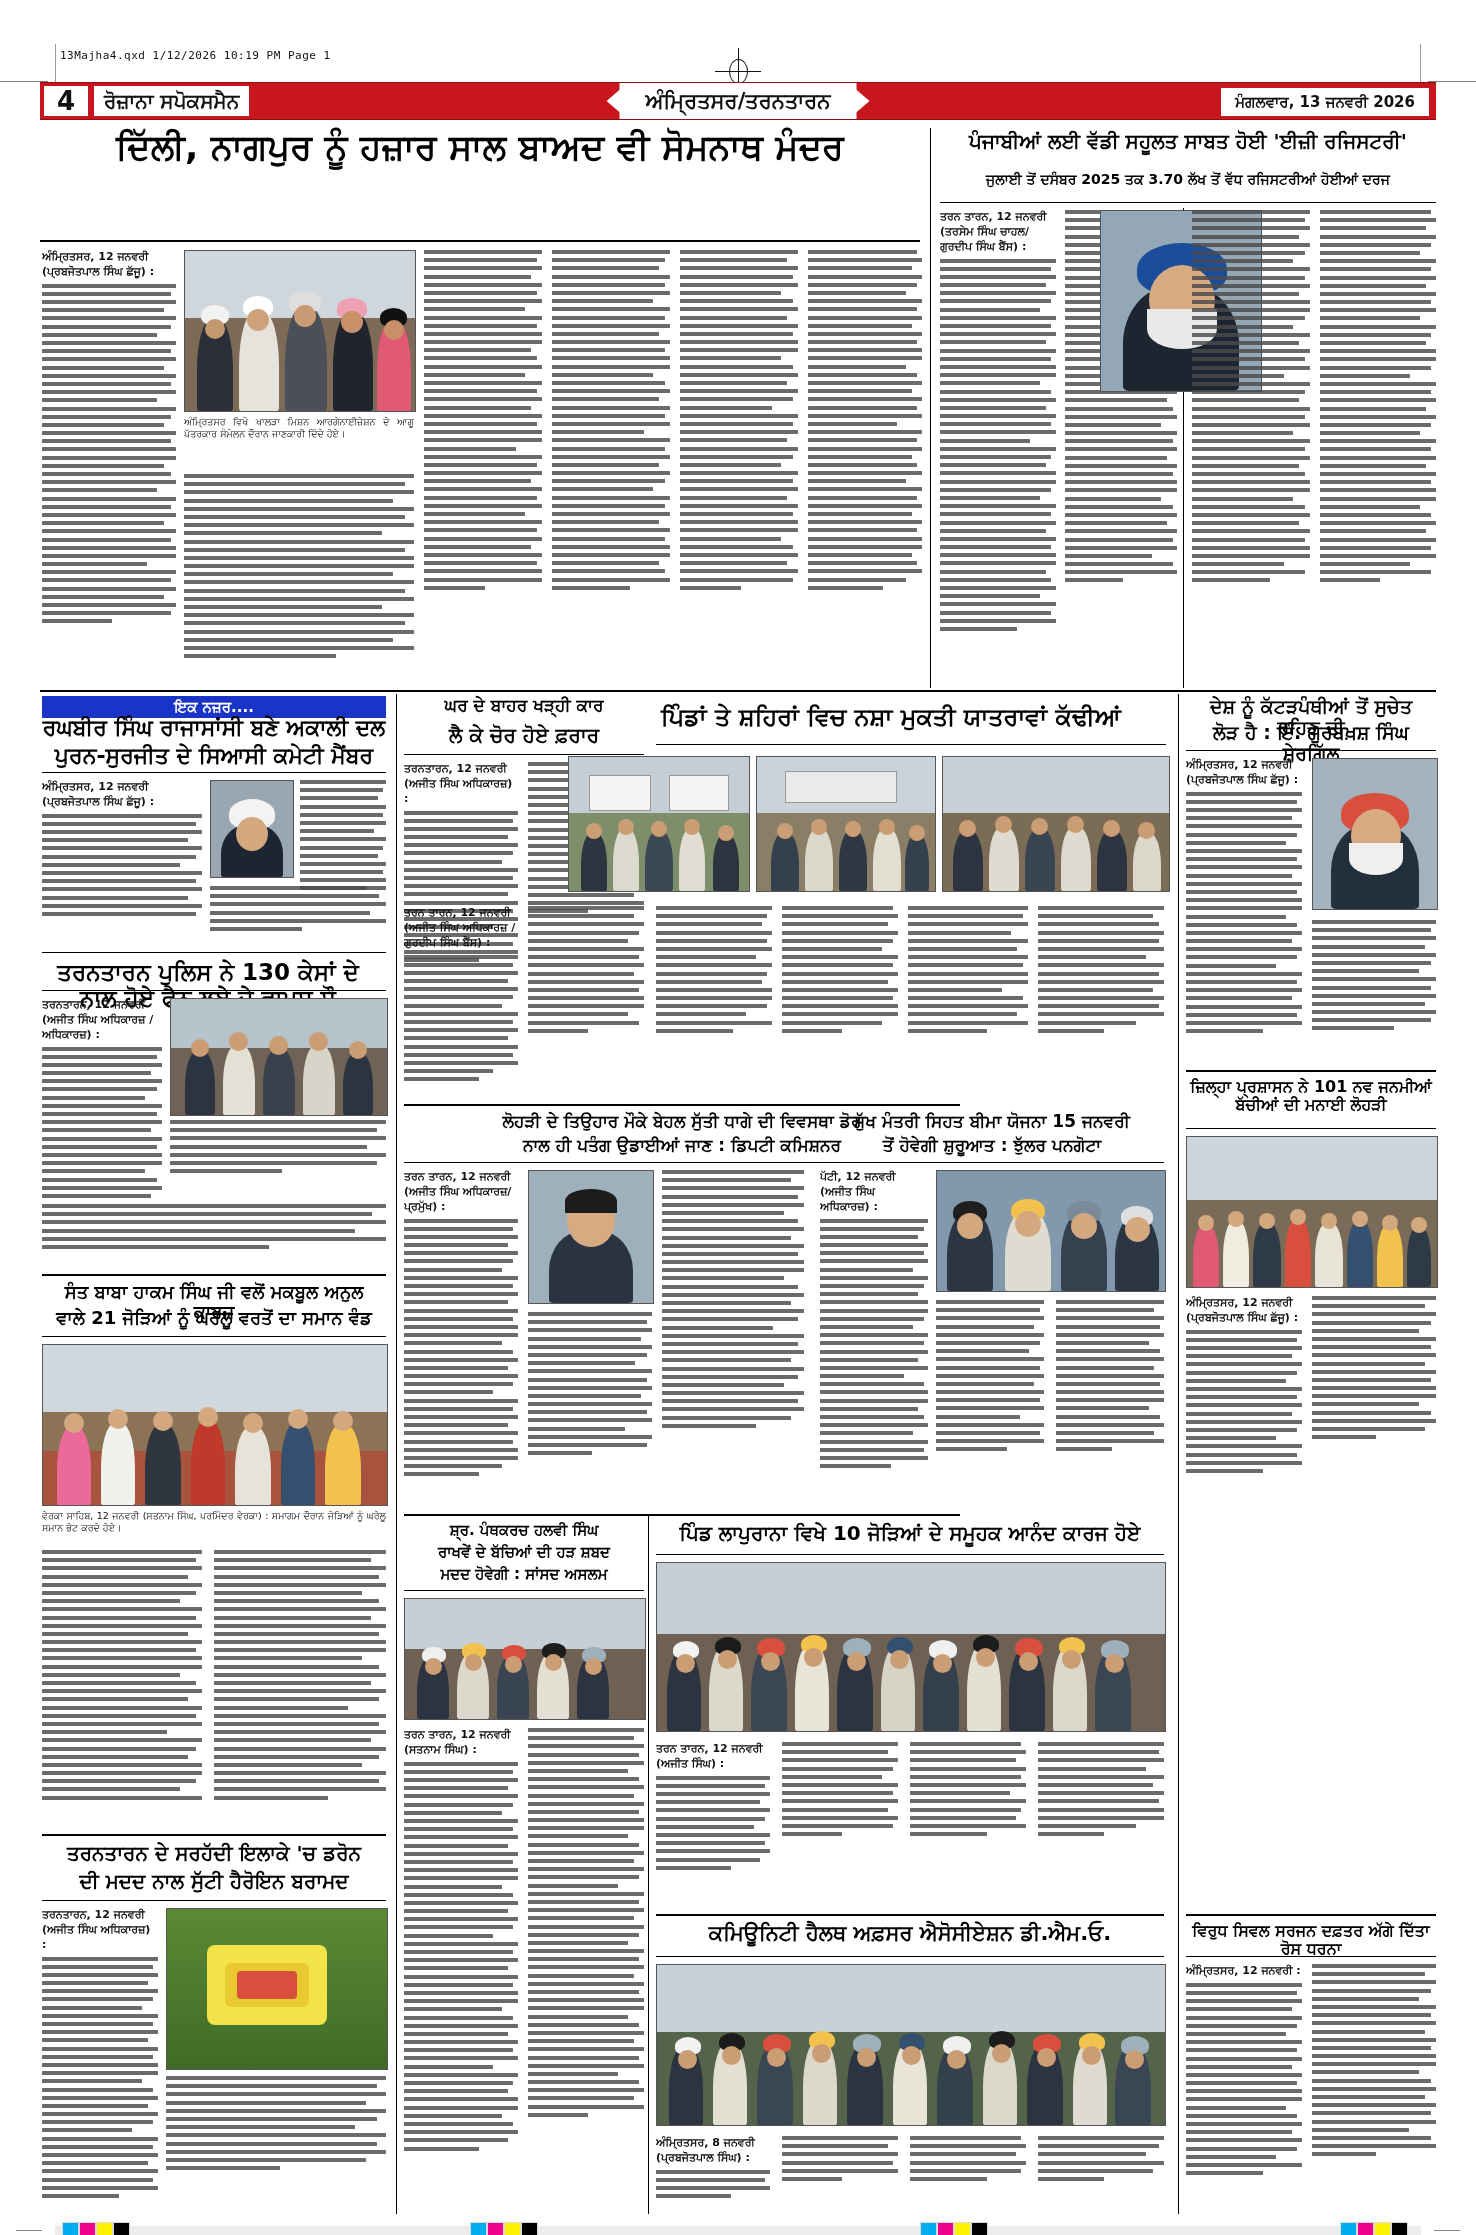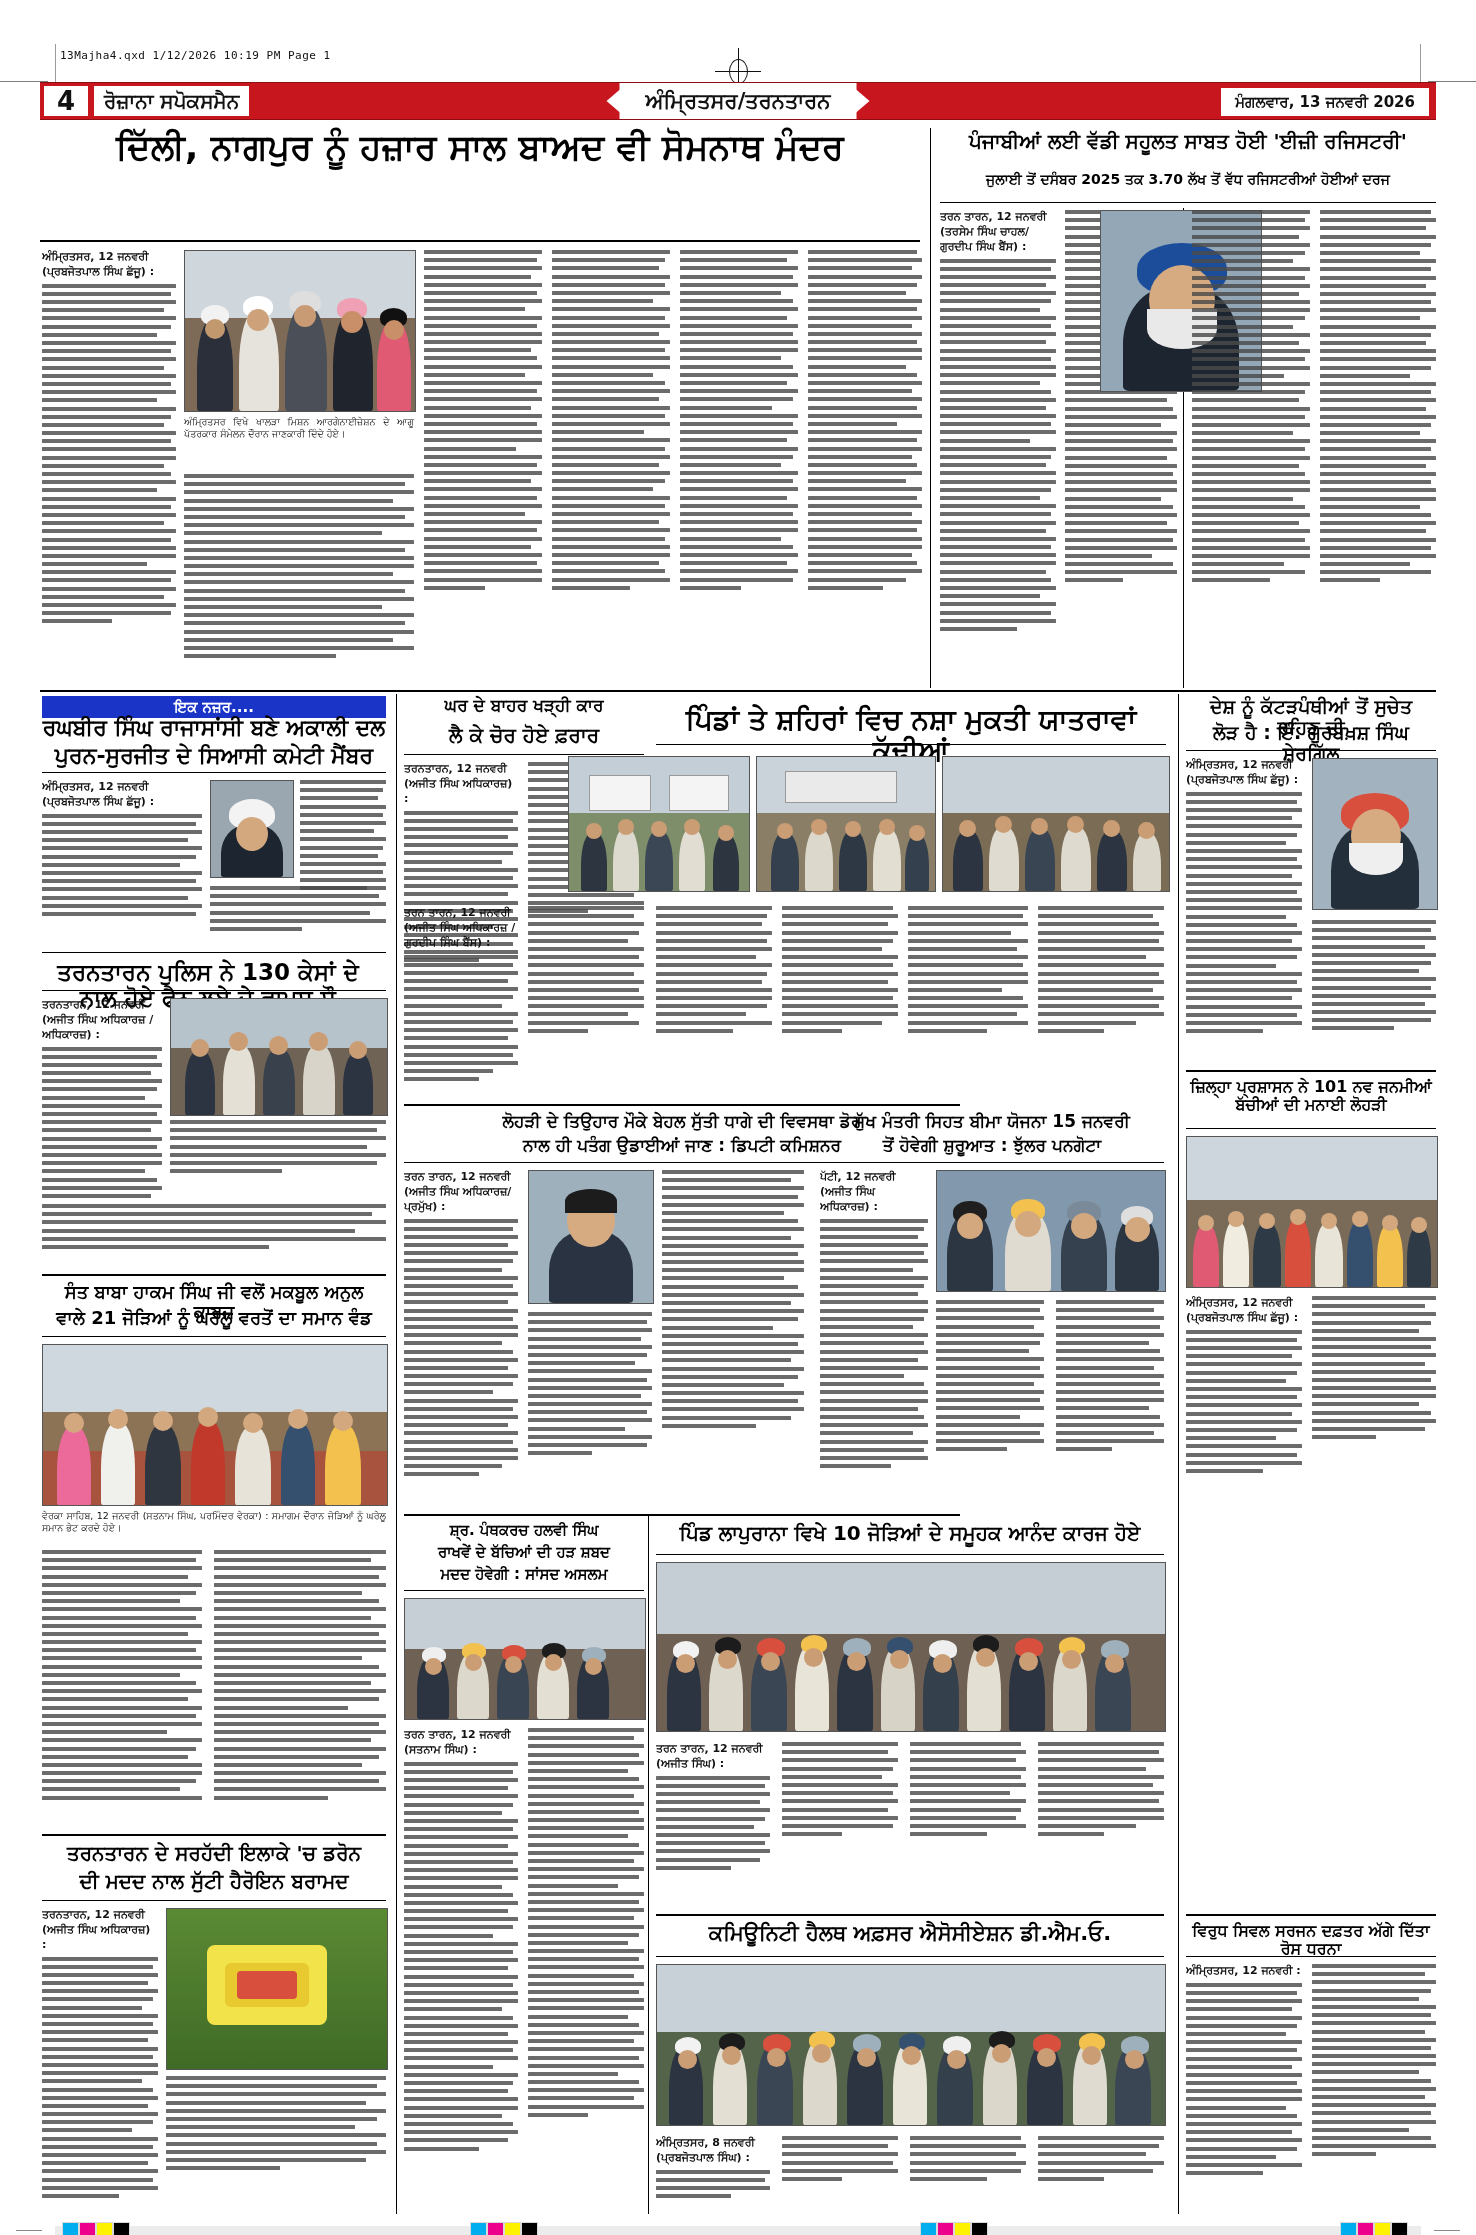--- a/index.html
+++ b/index.html
@@ -890,21 +890,21 @@
       <div class="ln s1"></div>
     <div class="ln s4"></div>
       <div class="ln s1"></div>
       <div class="ln s2"></div>
       <div class="ln s1"></div>
     <div class="ln s3"></div>
       <div class="ln s1"></div>
       <div class="ln s7"></div>
   </div>
 
-  <div class="hl" style="position:absolute;left:656px;top:660px;width:510px;font-size:28px;font-weight:bold;">ਪਿੰਡਾਂ ਤੇ ਸ਼ਹਿਰਾਂ ਵਿਚ ਨਸ਼ਾ ਮੁਕਤੀ ਯਾਤਰਾਵਾਂ ਕੱਢੀਆਂ</div>
+  <div class="hl" style="position:absolute;left:636px;top:660px;width:510px;font-size:24px;font-weight:bold;">ਪਿੰਡਾਂ ਤੇ ਸ਼ਹਿਰਾਂ ਵਿਚ ਨਸ਼ਾ ਮੁਕਤੀ ਯਾਤਰਾਵਾਂ ਕੱਢੀਆਂ</div>
   <div class="rule" style="position:absolute;left:656px;top:700px;width:510px;"></div>
 
   <div class="photo" style="left:568px;top:712px;width:180px;height:134px;">
     <div class="sky" style="background:#c4ced6;"></div>
     <div class="grnd" style="background:#7f8e6a;"></div>
     <div style="position:absolute;left:20px;top:18px;width:60px;height:34px;background:#f4f4f4;border:1px solid #999;"></div>
     <div style="position:absolute;left:100px;top:18px;width:58px;height:34px;background:#f4f4f4;border:1px solid #999;"></div>
     <div class="fig" style="left:12px;width:26px;height:58px;background:#2d3640;"></div>
     <div class="head" style="left:17px;bottom:52px;width:16px;height:16px;background:#cb9d74;"></div>
     <div class="fig" style="left:44px;width:26px;height:62px;background:#dcd9cf;"></div>

